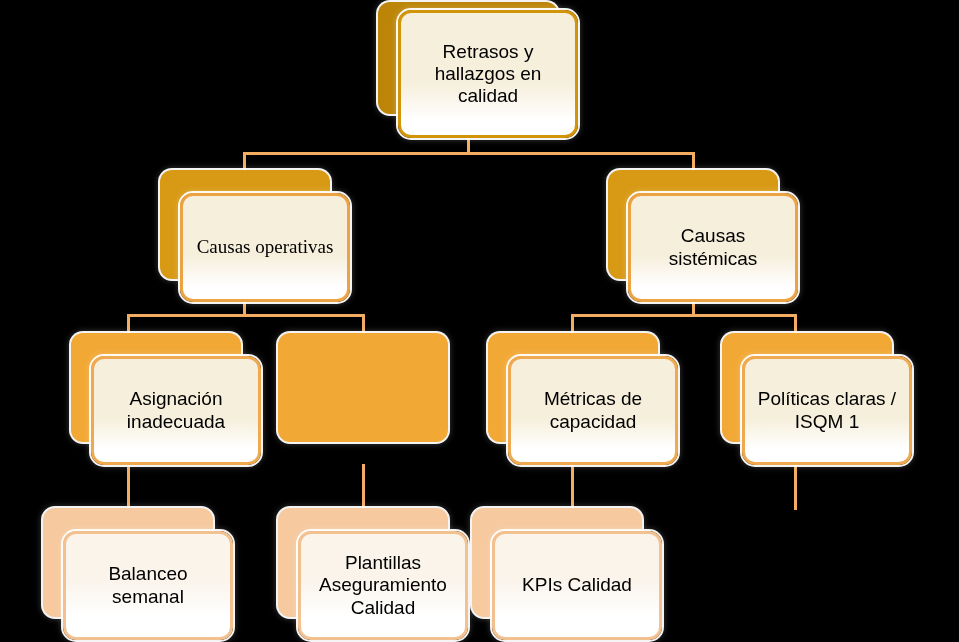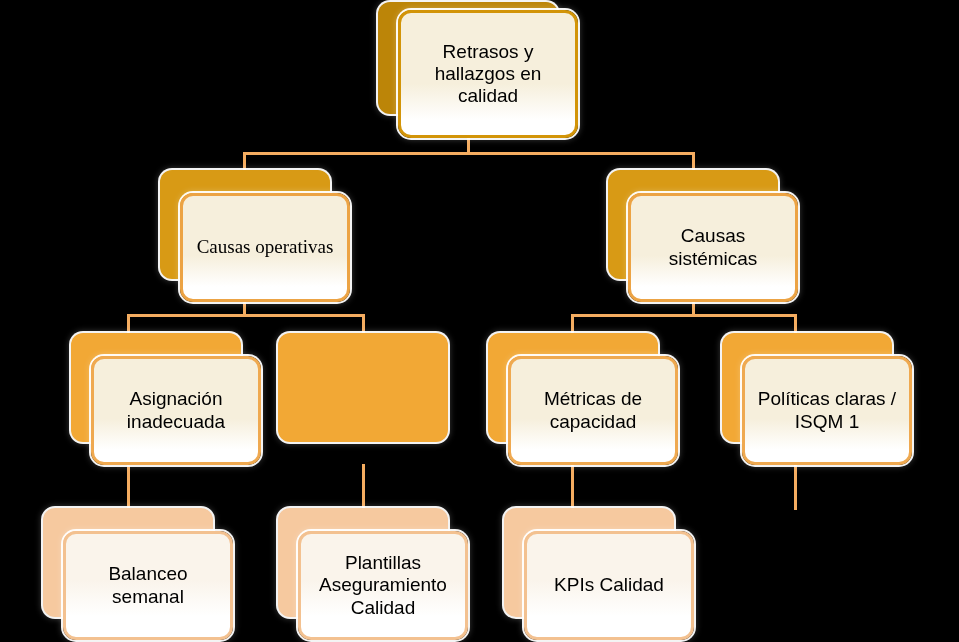--- a/index.html
+++ b/index.html
@@ -58,21 +58,21 @@
   .n-root .back{bottom:24px;}
   .n-root .front{top:8px;}
   .n-l2a{left:160px;top:170px;font-family:Liberation Serif, serif;}
   .n-l2b{left:608px;top:170px;}
   .n-l3a{left:43px;top:333px;margin-left:28px;}
   .n-l3b{left:278px;top:333px;}
   .n-l3c{left:488px;top:333px;}
   .n-l3d{left:710px;top:333px;margin-left:12px;}
   .n-l4a{left:43px;top:508px;}
   .n-l4b{left:278px;top:508px;}
-  .n-l4c{left:504px;top:508px;}
+  .n-l4c{left:472px;top:508px;}
   .n-l4d{left:710px;top:508px;}
   
   .conn{position:absolute;background:var(--c-connector);z-index:1;}
   .c-root-stub {left:467px;top:137px;width:3px;height:17px;}
   .c-root-h    {left:243px;top:152px;width:452px;height:3px;}
   .c-root-dl   {left:243px;top:152px;width:3px;height:19px;}
   .c-root-dr   {left:692px;top:152px;width:3px;height:19px;}
   .c-l2a-stub  {left:243px;top:300px;width:3px;height:17px;}
   .c-l2a-h     {left:127px;top:314px;width:238px;height:3px;}
   .c-l2a-dl    {left:127px;top:314px;width:3px;height:20px;}

